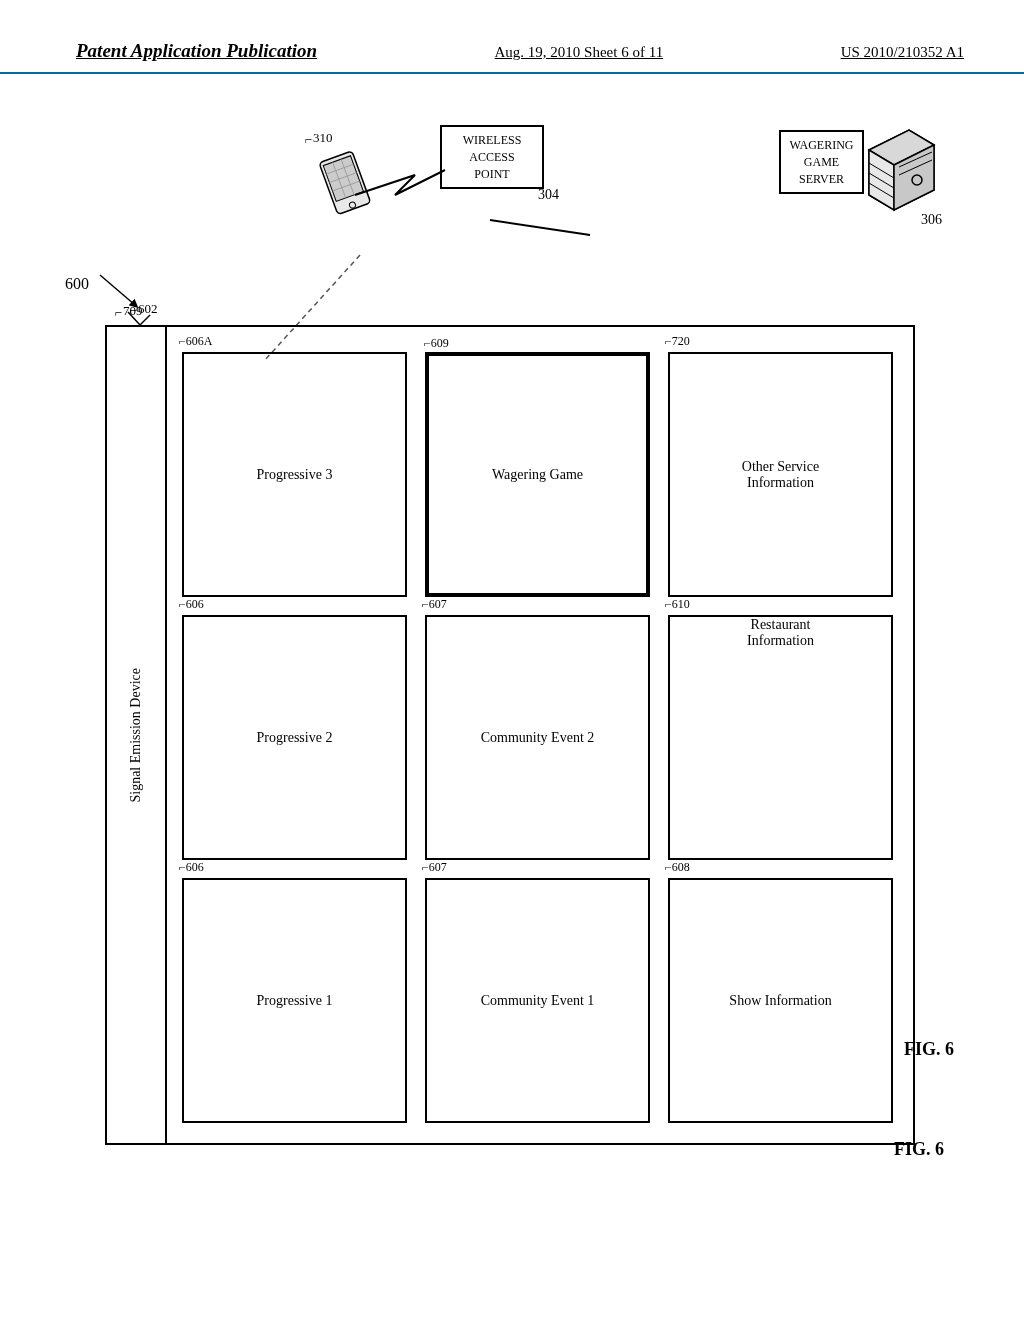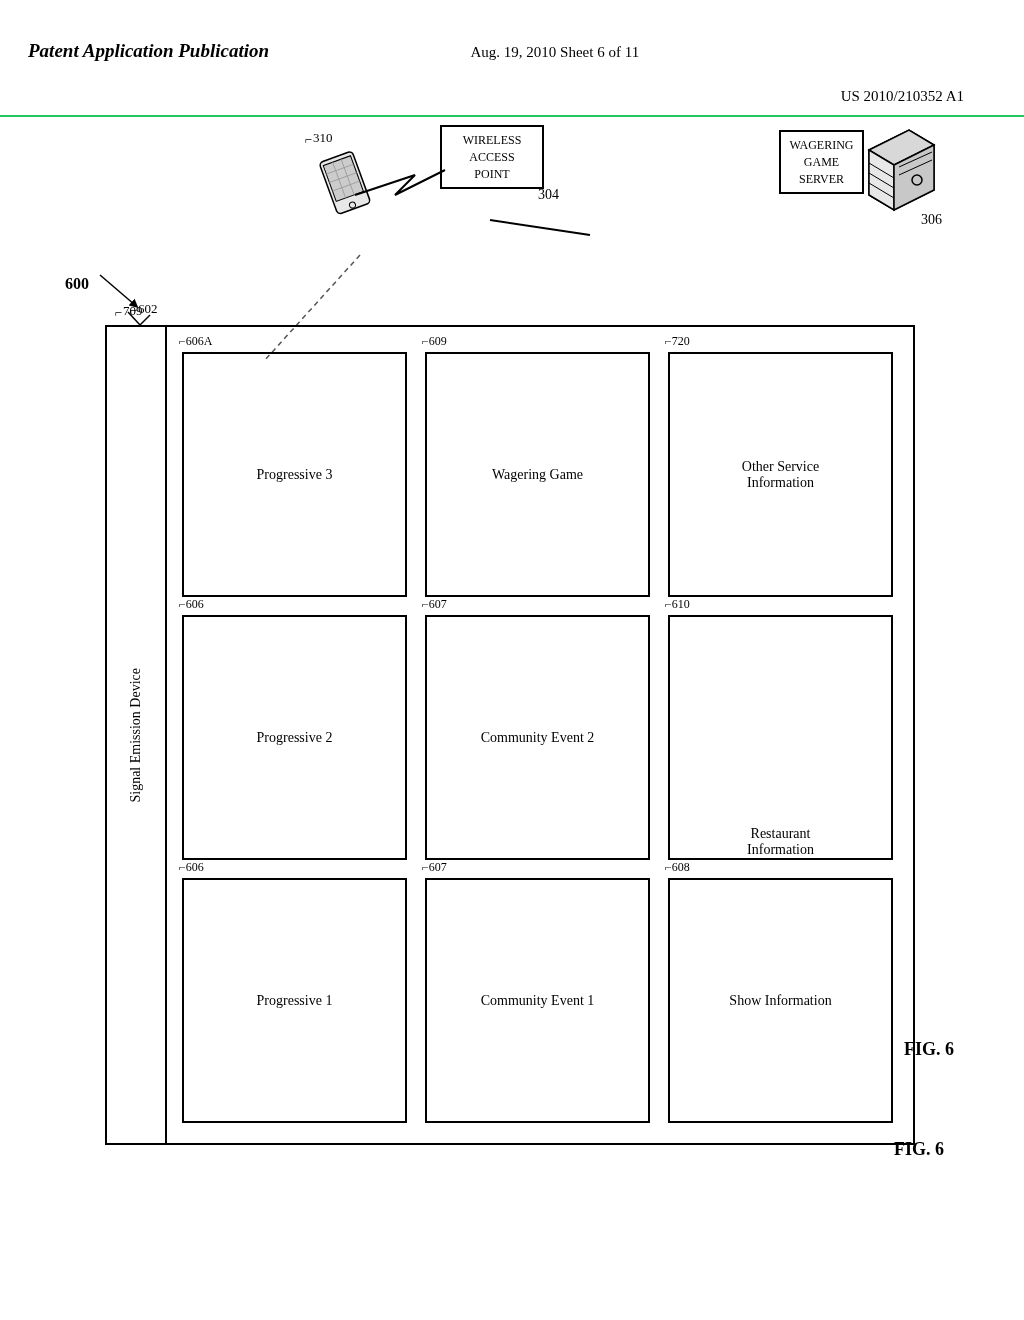--- a/index.html
+++ b/index.html
@@ -17,38 +17,38 @@
       height: 1320px;
       position: relative;
       padding: 0;
     }
 
     
     .header {
       display: flex;
       justify-content: space-between;
       align-items: flex-start;
-      padding: 40px 60px 10px 28px;
-      border-bottom: 2px solid #22c55e;
+      padding: 40px 60px 10px 76px;
+      border-bottom: 2px solid #0369a1;
+      text-decoration: underline;
     }
     .header-left {
       font-size: 19px;
       font-weight: bold;
       font-style: italic;
     }
     .header-center {
       font-size: 15px;
       text-align: center;
       padding-top: 4px;
     }
     .header-right {
       font-size: 15px;
       text-align: right;
       padding-top: 4px;
-      margin-top: 44px;
     }
 
     
     .diagram-area {
       position: absolute;
       top: 120px;
       left: 50px;
       right: 50px;
       bottom: 60px;
     }
@@ -151,21 +151,21 @@
       
       <div style="position:absolute; top:-18px; left:-10px; font-size:13px;">⌐</div>
       <div style="position:absolute; top:-20px; left:-2px; font-size:13px;">310</div>
     </div>
 
     <svg style="position:absolute; top:0; left:0; width:100%; height:200px; pointer-events:none;" xmlns="http://www.w3.org/2000/svg">
 
       <polyline points="305,75 365,55 345,75 395,50" fill="none" stroke="#000" stroke-width="2"></polyline>
     </svg>
 
-    <div style="position:absolute; top:155px; left:15px; font-size:16px; font-weight:bold;">600</div>
+    <div style="position:absolute; top:155px; left:15px; font-size:16px; font-weight:normal;">600</div>
 
     <svg style="position:absolute; top:150px; left:40px; pointer-events:none;" width="60" height="50" xmlns="http://www.w3.org/2000/svg">
       <line x1="10" y1="5" x2="45" y2="35" stroke="#000" stroke-width="1.5" marker-end="url(#arrowhead)"></line>
       <defs>
         <marker id="arrowhead" markerWidth="6" markerHeight="6" refX="3" refY="3" orient="auto">
           <path d="M0,0 L6,3 L0,6 Z" fill="#000"></path>
         </marker>
       </defs>
     </svg>
 
@@ -185,21 +185,21 @@
 
         <div style="position:absolute; left:65px; top:15px; right:10px; bottom:10px; display:grid; grid-template-columns:1fr 1fr 1fr; grid-template-rows:1fr 1fr 1fr; gap:18px; padding:10px;">
 
           <div style="border:2px solid #000; display:flex; align-items:center; justify-content:center; text-align:center; font-size:14px; position:relative;">
             <div style="position:absolute; top:-20px; left:-5px; font-size:12px;">
               <span>⌐</span><span>606A</span>
             </div>
             <span>Progressive 3</span>
           </div>
 
-          <div style="border:2px solid #000000; display:flex; align-items:center; justify-content:center; text-align:center; font-size:14px; position:relative;">
+          <div style="border:4px solid #000000; display:flex; align-items:center; justify-content:center; text-align:center; font-size:14px; position:relative;">
             <div style="position:absolute; top:-20px; left:-5px; font-size:12px;">
               <span>⌐</span><span>609</span>
             </div>
             <span>Wagering Game</span>
           </div>
 
           <div style="border:2px solid #000; display:flex; align-items:center; justify-content:center; text-align:center; font-size:14px; position:relative;">
             <div style="position:absolute; top:-20px; left:-5px; font-size:12px;">
               <span>⌐</span><span>720</span>
             </div>
@@ -213,21 +213,21 @@
             <span>Progressive 2</span>
           </div>
 
           <div style="border:2px solid #000; display:flex; align-items:center; justify-content:center; text-align:center; font-size:14px; position:relative;">
             <div style="position:absolute; top:-20px; left:-5px; font-size:12px;">
               <span>⌐</span><span>607</span>
             </div>
             <span>Community Event 2</span>
           </div>
 
-          <div style="border:2px solid #000; display:flex; align-items:flex-end; justify-content:center; text-align:center; font-size:14px; position:relative;">
+          <div style="border:2px solid #000; display:flex; align-items:flex-start; justify-content:center; text-align:center; font-size:14px; position:relative;">
             <div style="position:absolute; top:-20px; left:-5px; font-size:12px;">
               <span>⌐</span><span>610</span>
             </div>
             <span>Restaurant<br>Information</span>
           </div>
 
           <div style="border:2px solid #000; display:flex; align-items:center; justify-content:center; text-align:center; font-size:14px; position:relative;">
             <div style="position:absolute; top:-20px; left:-5px; font-size:12px;">
               <span>⌐</span><span>606</span>
             </div>

